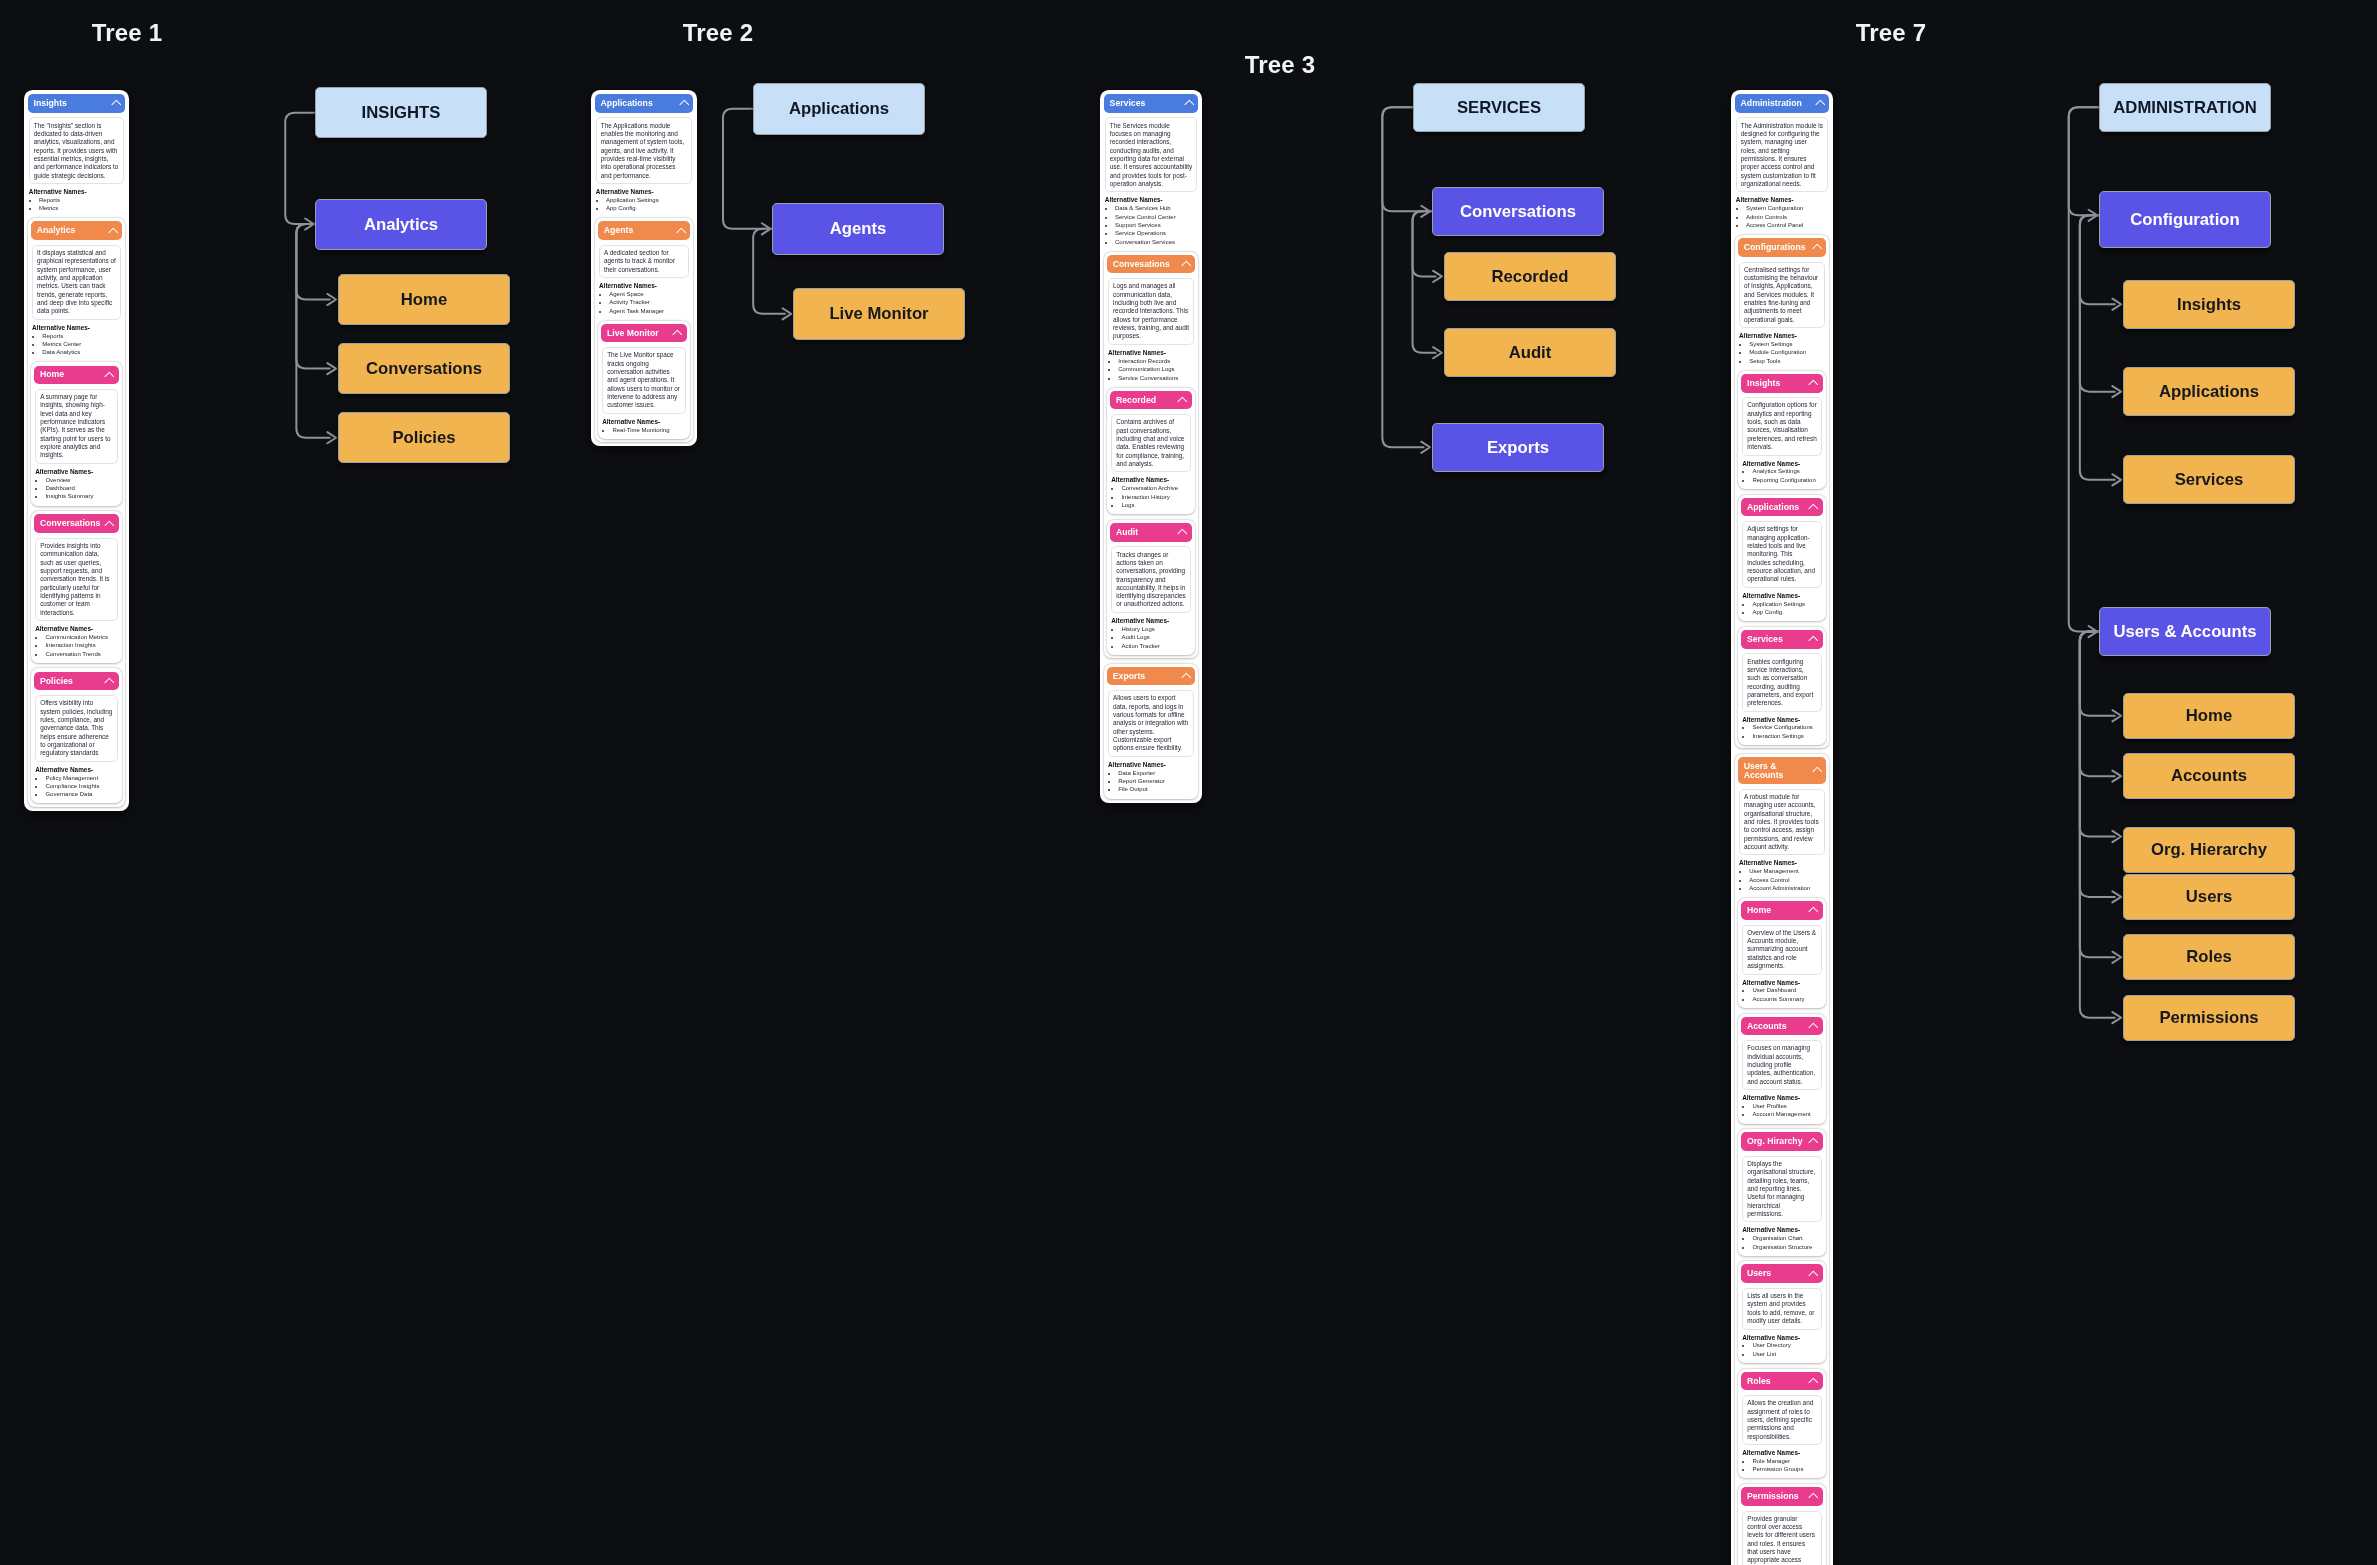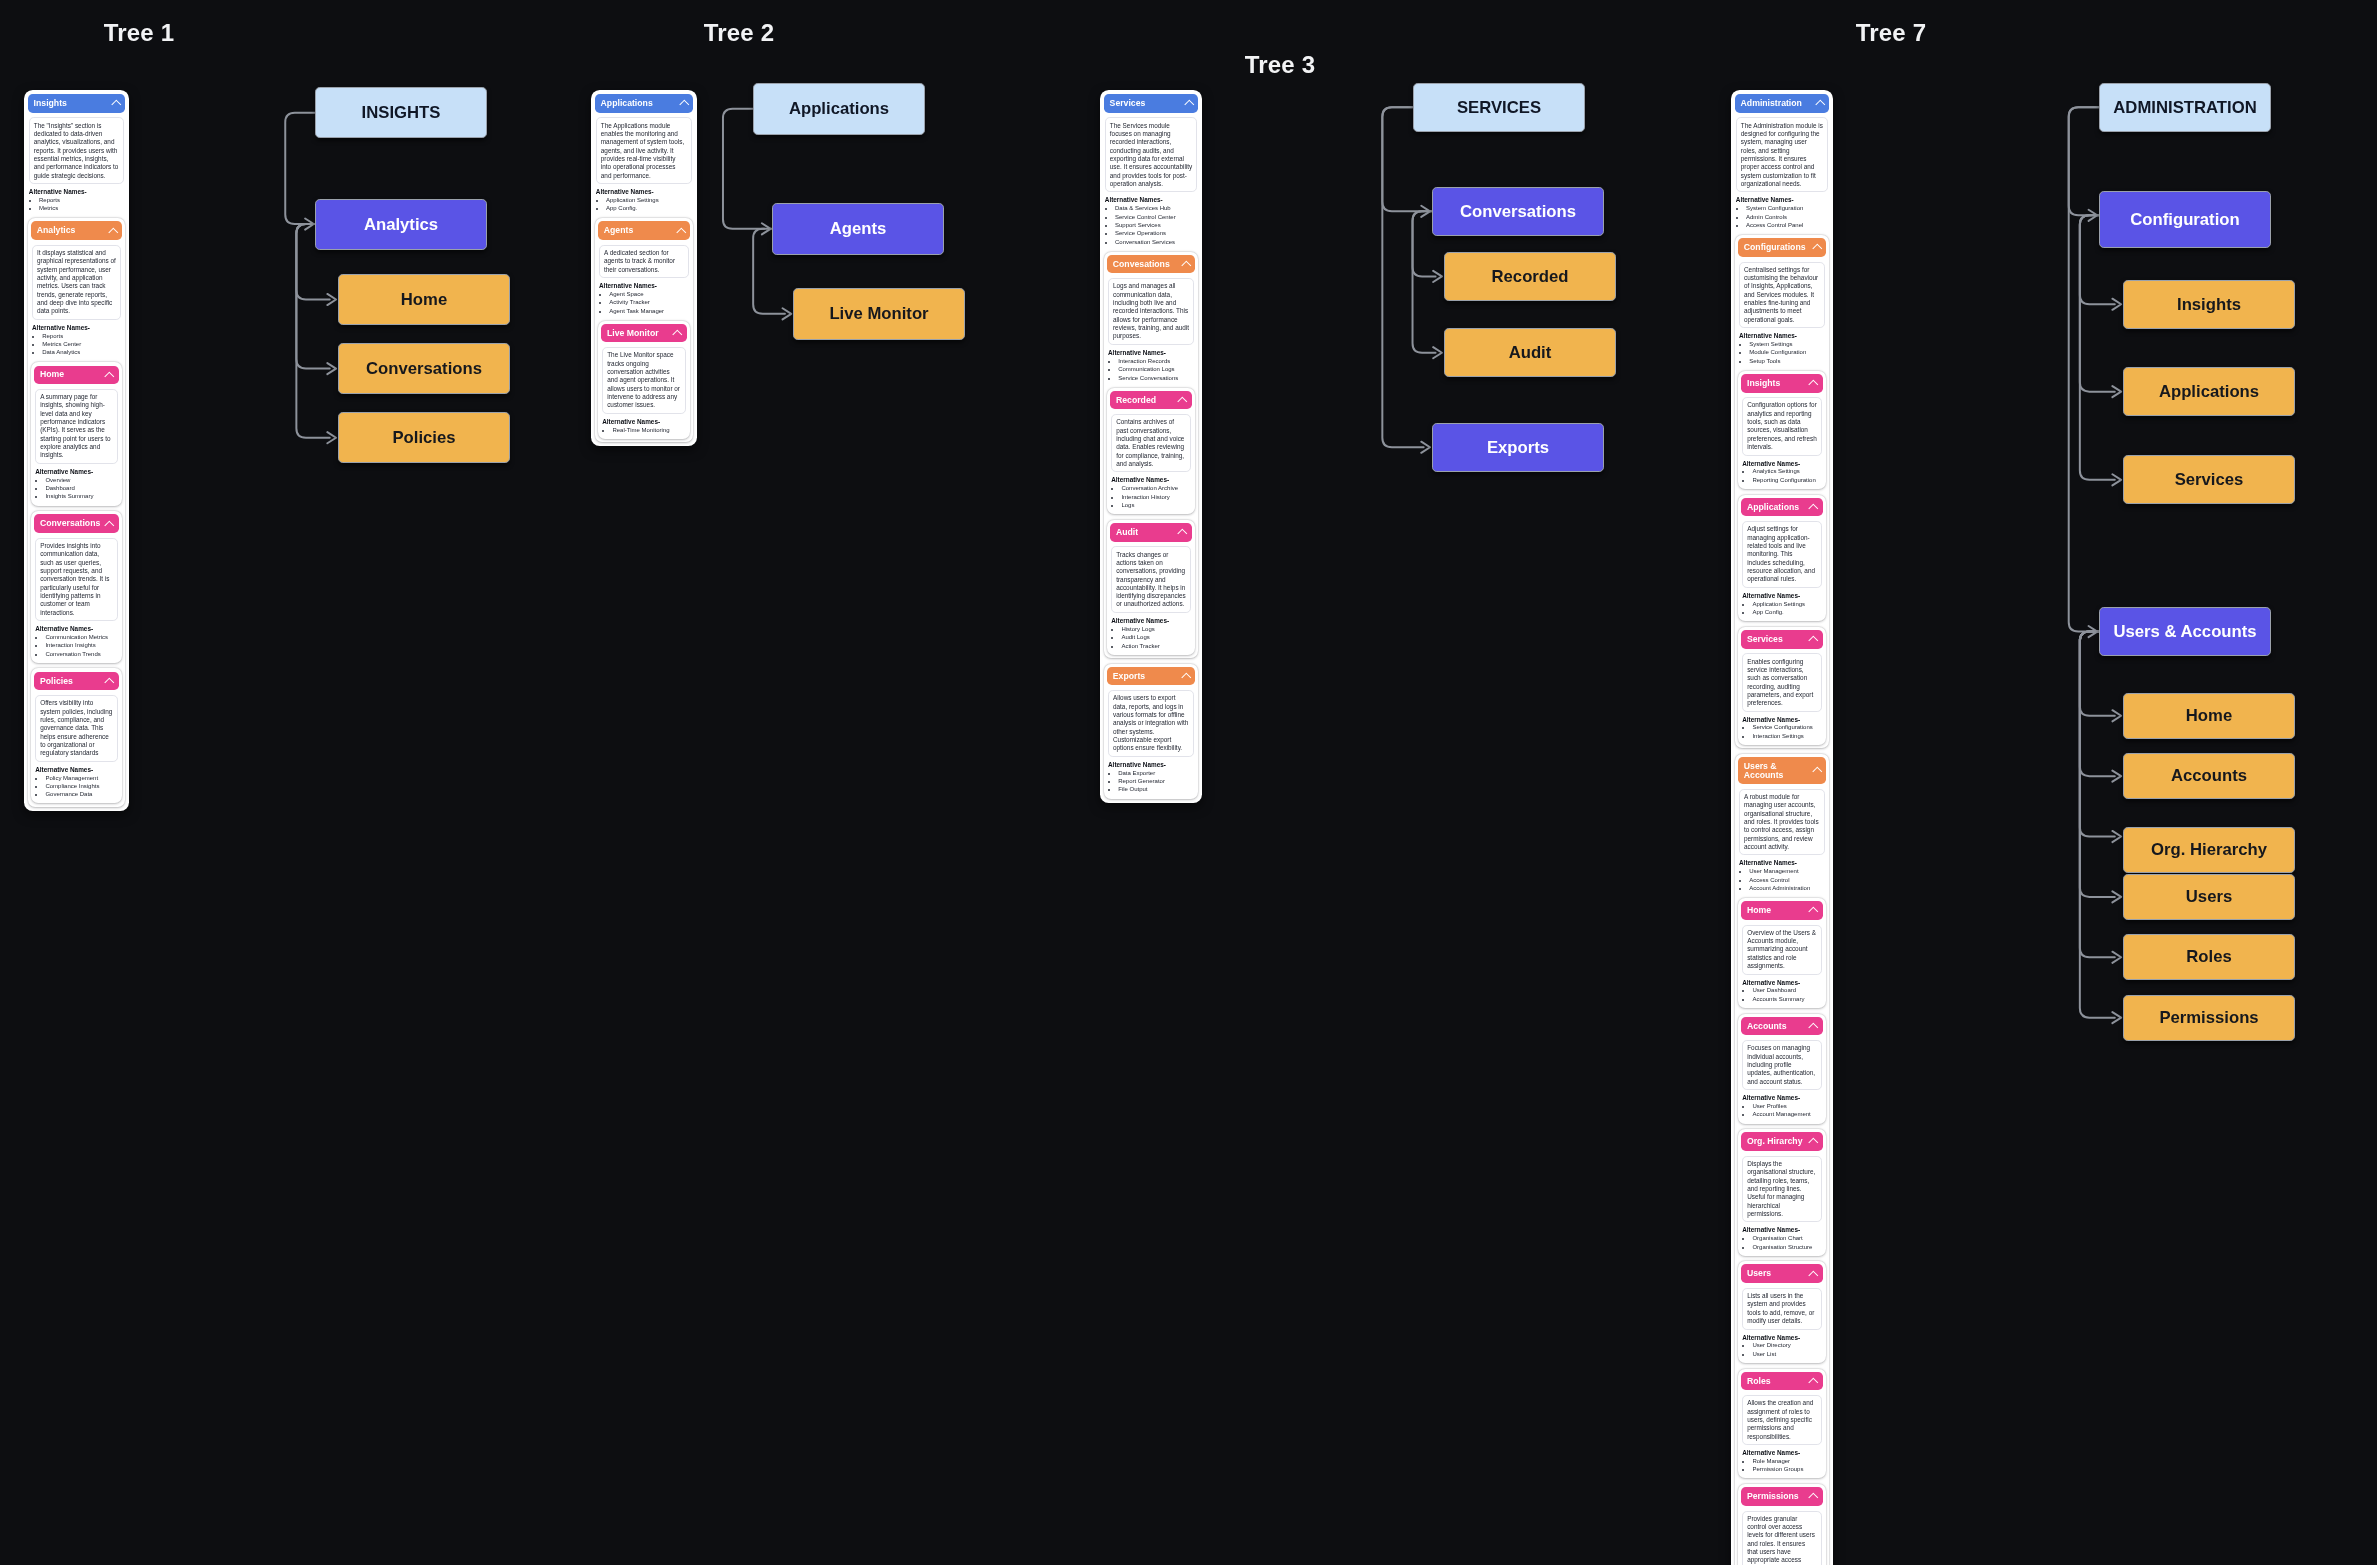--- a/index.html
+++ b/index.html
@@ -61,21 +61,21 @@
       <path d="M 2642 271 L 2630 271 Q 2618 271 2618 283 L 2618 481 Q 2618 493 2630 493 L 2662 493 M 2659 486 L 2670 493 L 2659 500" fill="none" stroke="#8d929b" stroke-width="2.5" stroke-linecap="round" stroke-linejoin="round"></path>
       <path d="M 2642 271 L 2630 271 Q 2618 271 2618 283 L 2618 592 Q 2618 604 2630 604 L 2662 604 M 2659 597 L 2670 604 L 2659 611" fill="none" stroke="#8d929b" stroke-width="2.5" stroke-linecap="round" stroke-linejoin="round"></path>
       <path d="M 2642 135 L 2616 135 Q 2604 135 2604 147 L 2604 783 Q 2604 795 2616 795 L 2632 795 M 2629 788 L 2640 795 L 2629 802" fill="none" stroke="#8d929b" stroke-width="2.5" stroke-linecap="round" stroke-linejoin="round"></path>
       <path d="M 2642 795 L 2630 795 Q 2618 795 2618 807 L 2618 889 Q 2618 901 2630 901 L 2662 901 M 2659 894 L 2670 901 L 2659 908" fill="none" stroke="#8d929b" stroke-width="2.5" stroke-linecap="round" stroke-linejoin="round"></path>
       <path d="M 2642 795 L 2630 795 Q 2618 795 2618 807 L 2618 965 Q 2618 977 2630 977 L 2662 977 M 2659 970 L 2670 977 L 2659 984" fill="none" stroke="#8d929b" stroke-width="2.5" stroke-linecap="round" stroke-linejoin="round"></path>
       <path d="M 2642 795 L 2630 795 Q 2618 795 2618 807 L 2618 1041 Q 2618 1053 2630 1053 L 2662 1053 M 2659 1046 L 2670 1053 L 2659 1060" fill="none" stroke="#8d929b" stroke-width="2.5" stroke-linecap="round" stroke-linejoin="round"></path>
       <path d="M 2642 795 L 2630 795 Q 2618 795 2618 807 L 2618 1117 Q 2618 1129 2630 1129 L 2662 1129 M 2659 1122 L 2670 1129 L 2659 1136" fill="none" stroke="#8d929b" stroke-width="2.5" stroke-linecap="round" stroke-linejoin="round"></path>
       <path d="M 2642 795 L 2630 795 Q 2618 795 2618 807 L 2618 1193 Q 2618 1205 2630 1205 L 2662 1205 M 2659 1198 L 2670 1205 L 2659 1212" fill="none" stroke="#8d929b" stroke-width="2.5" stroke-linecap="round" stroke-linejoin="round"></path>
       <path d="M 2642 795 L 2630 795 Q 2618 795 2618 807 L 2618 1269 Q 2618 1281 2630 1281 L 2662 1281 M 2659 1274 L 2670 1281 L 2659 1288" fill="none" stroke="#8d929b" stroke-width="2.5" stroke-linecap="round" stroke-linejoin="round"></path>
     </svg>
-<div class="tree-title" style="left: 139px; top: 19px;">Tree 1</div>
+<div class="tree-title" style="left: 127px; top: 19px;">Tree 1</div>
     <div class="panel" style="left: 24px; top: 90px; width: 105px;">
       <div class="section lvl1">
         <div class="sec-header">
           <span>Insights</span>
           <span class="chev"></span>
         </div>
         <div class="desc">The "Insights" section is dedicated to data-driven analytics, visualizations, and reports. It provides users with essential metrics, insights, and performance indicators to guide strategic decisions.</div>
         <div class="altlabel">Alternative Names-</div>
         <ul class="alts">
           <li>Reports</li>
@@ -133,21 +133,21 @@
             </ul>
           </div>
         </div>
       </div>
     </div>
     <div class="node nlvl1" style="left: 315px; top: 87px; height: 51px;">INSIGHTS</div>
     <div class="node nlvl2" style="left: 315px; top: 199px; height: 51px;">Analytics</div>
     <div class="node nlvl3" style="left: 338px; top: 274px; height: 51px;">Home</div>
     <div class="node nlvl3" style="left: 338px; top: 343px; height: 51px;">Conversations</div>
     <div class="node nlvl3" style="left: 338px; top: 412px; height: 51px;">Policies</div>
-    <div class="tree-title" style="left: 739px; top: 19px;">Tree 2</div>
+    <div class="tree-title" style="left: 718px; top: 19px;">Tree 2</div>
     <div class="panel" style="left: 591px; top: 90px; width: 106px;">
       <div class="section lvl1">
         <div class="sec-header">
           <span>Applications</span>
           <span class="chev"></span>
         </div>
         <div class="desc">The Applications module enables the monitoring and management of system tools, agents, and live activity. It provides real-time visibility into operational processes and performance.</div>
         <div class="altlabel">Alternative Names-</div>
         <ul class="alts">
           <li>Application Settings</li>

